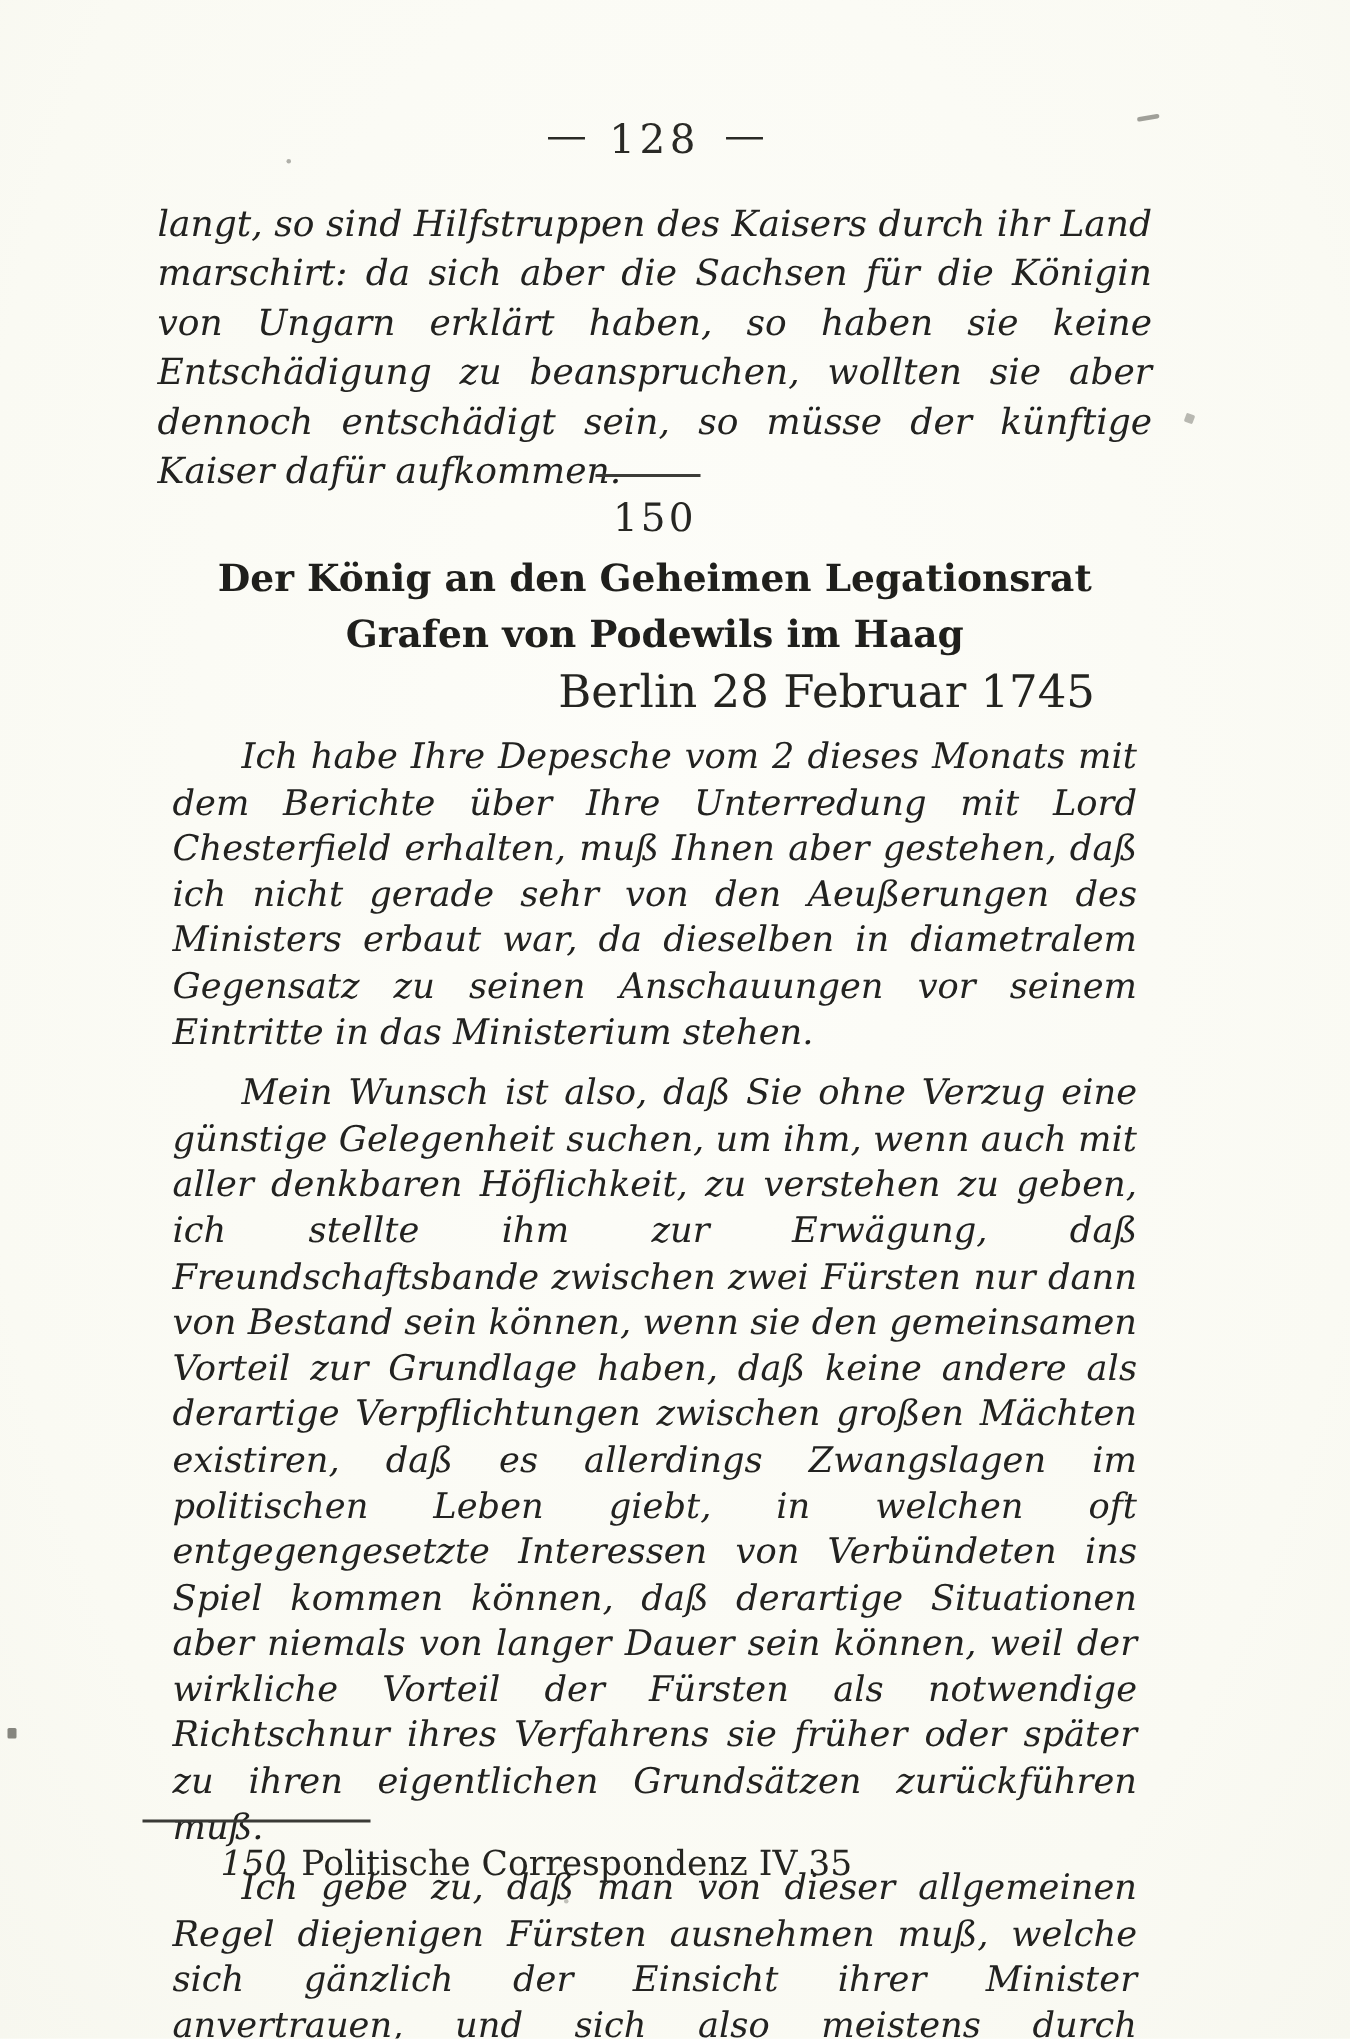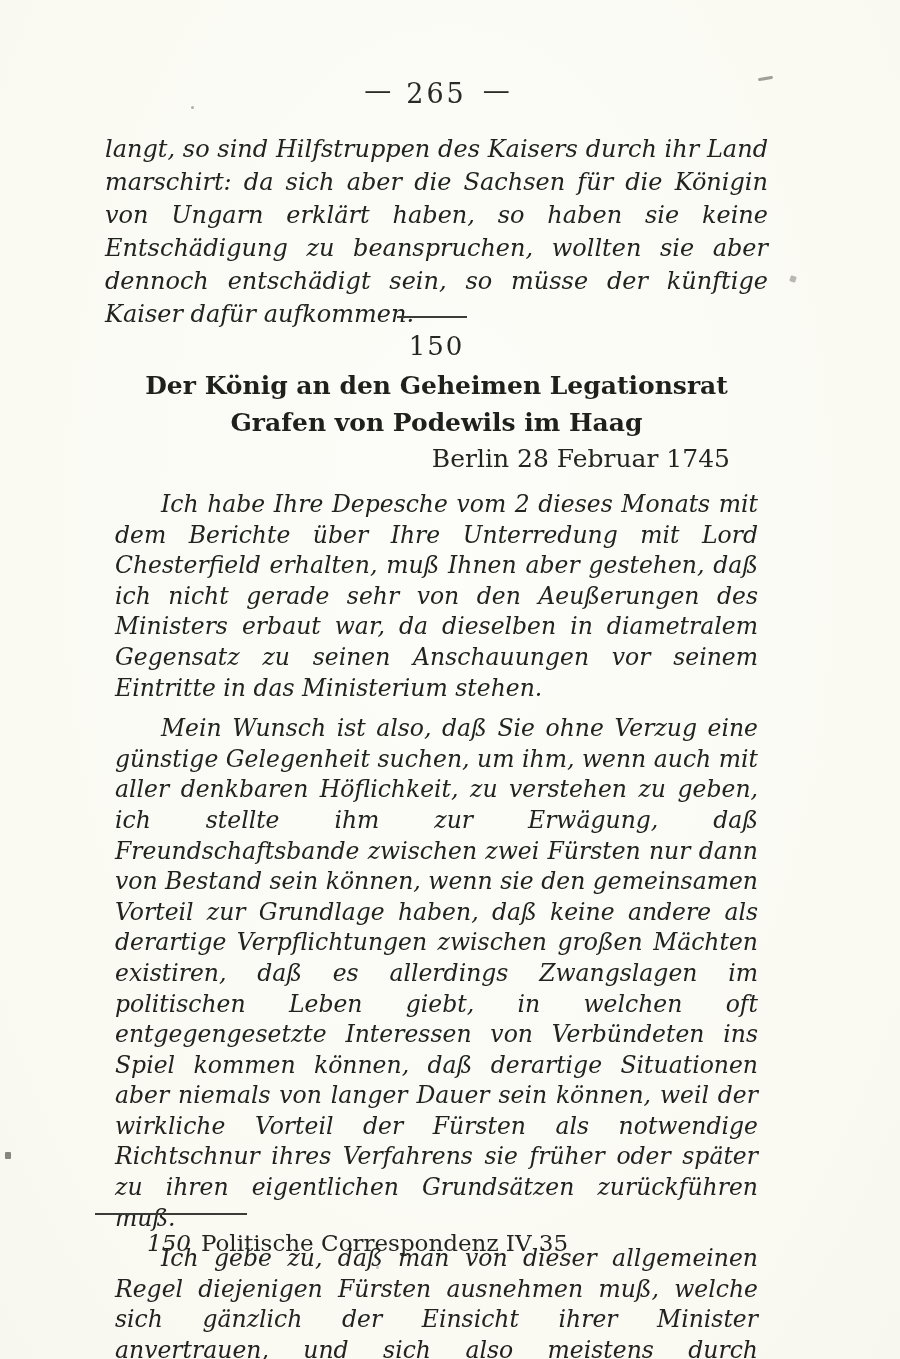--- a/index.html
+++ b/index.html
@@ -87,21 +87,21 @@
     max-width: 640px;
   }
 
   .dateline {
     top: 444px;
     left: 105px;
     width: 663px;
     text-align: right;
     padding-right: 38px;
     box-sizing: border-box;
-    font-size: 25px;
+    font-size: 30px;
     color: #242420;
   }
 
   .letter-body {
     top: 479px;
     font-size: 23.5px;
     line-height: 30.6px;
   }
   .letter-body p {
     margin: 10px;
@@ -162,21 +162,21 @@
   .speck-footnote {
     top: 1266px; left: 376px;
     width: 3px; height: 3px;
     opacity: 0.35;
   }
 </style>
 </head>
 <body>
 
 <div class="abs page-header">
-  <span class="dash">—</span><span class="num">265</span><span class="dash">—</span>
+  <span class="dash">—</span><span class="num">128</span><span class="dash">—</span>
 </div>
 
 <div class="abs bodytext continuation">langt, so sind Hilfstruppen des Kaisers durch ihr Land marschirt: da sich aber die Sachsen für die Königin von Ungarn erklärt haben, so haben sie keine Entschädigung zu beanspruchen, wollten sie aber dennoch entschädigt sein, so müsse der künftige Kaiser dafür aufkommen.</div>
 
 <div class="abs section-rule"></div>
 
 <div class="abs section-number">150</div>
 
 <div class="abs section-heading">
   <span class="inner">Der König an den Geheimen Legationsrat Grafen von Podewils im Haag</span>

